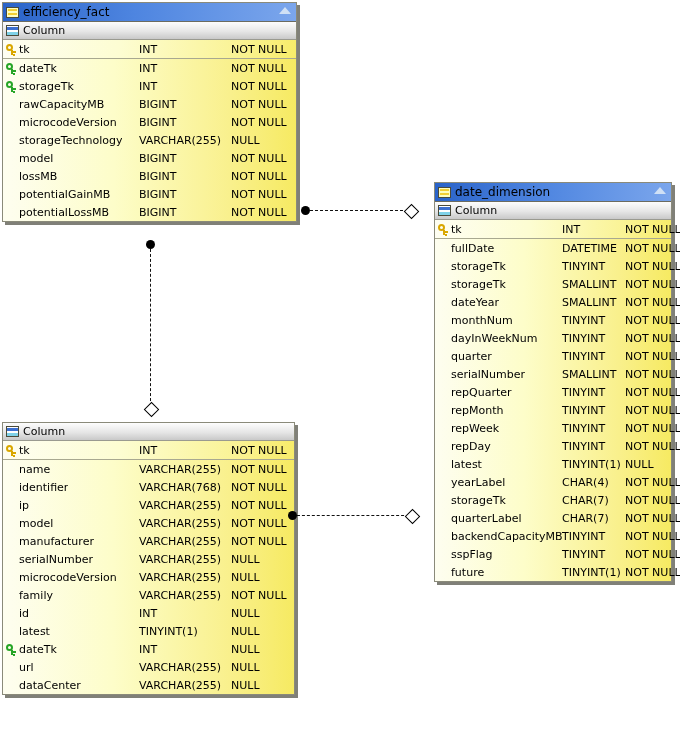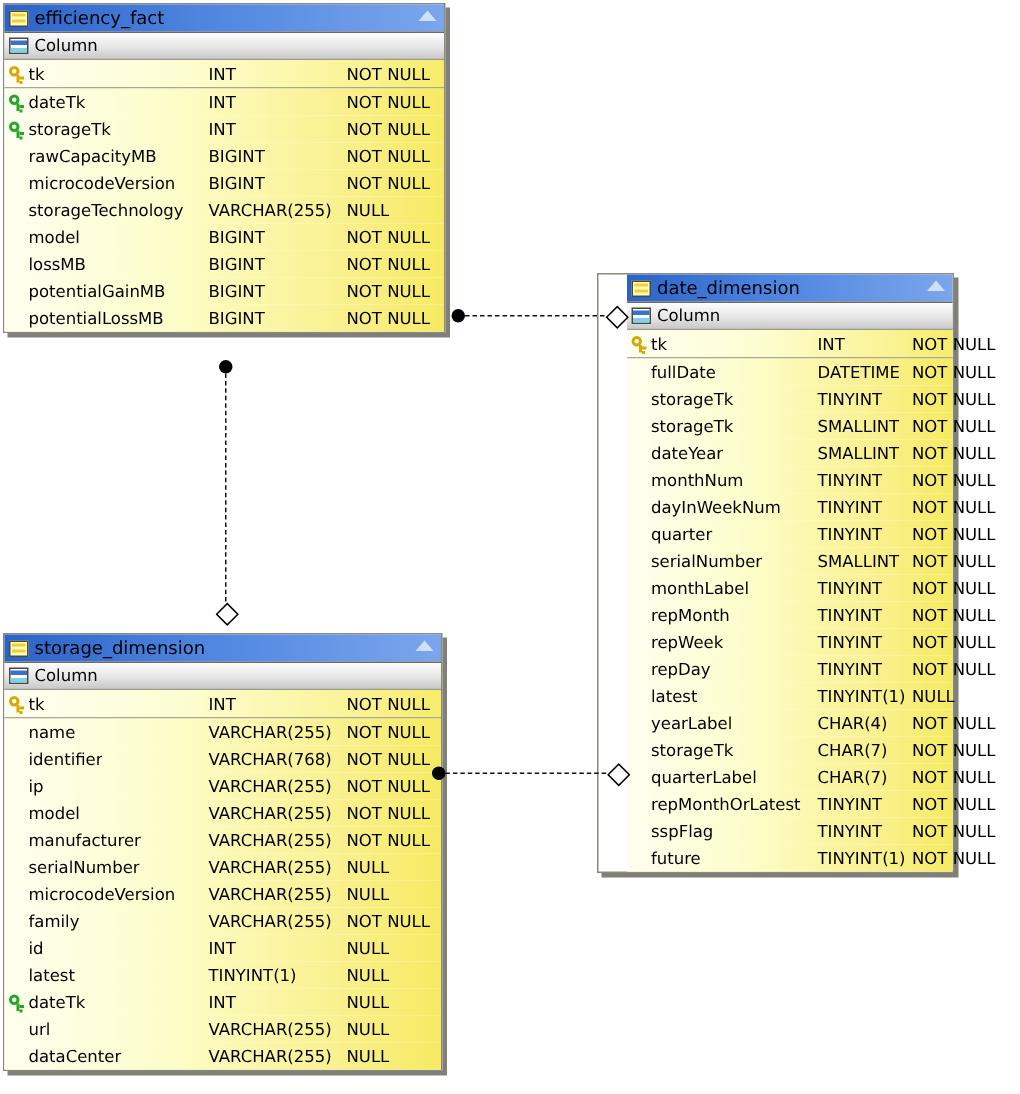--- a/index.html
+++ b/index.html
@@ -209,21 +209,21 @@
           <span class="c-null" style="left:228px">NOT NULL</span>
         </div>
         <div class="row">
           <span class="c-ico"></span>
           <span class="c-name">potentialLossMB</span>
           <span class="c-type" style="left:136px">BIGINT</span>
           <span class="c-null" style="left:228px">NOT NULL</span>
         </div>
       </div>
     </div>
-    <div class="tbl" style="left: 398px; top: 182px; width: 238px; padding-left: 19px;">
+    <div class="tbl" style="left: 434px; top: 182px; width: 238px;">
       <div class="tbl-title">
         <span class="mini tbl-ico"></span>
         <span class="tname">date_dimension</span>
         <span class="collapse"></span>
       </div>
       <div class="tbl-sub">
         <span class="mini col-ico"></span>
         <span class="slabel">Column</span>
       </div>
       <div class="rows">
@@ -283,21 +283,21 @@
           <span class="c-null" style="left:190px">NOT NULL</span>
         </div>
         <div class="row">
           <span class="c-ico"></span>
           <span class="c-name">serialNumber</span>
           <span class="c-type" style="left:127px">SMALLINT</span>
           <span class="c-null" style="left:190px">NOT NULL</span>
         </div>
         <div class="row">
           <span class="c-ico"></span>
-          <span class="c-name">monthLabel</span>
+          <span class="c-name">repQuarter</span>
           <span class="c-type" style="left:127px">TINYINT</span>
           <span class="c-null" style="left:190px">NOT NULL</span>
         </div>
         <div class="row">
           <span class="c-ico"></span>
           <span class="c-name">repMonth</span>
           <span class="c-type" style="left:127px">TINYINT</span>
           <span class="c-null" style="left:190px">NOT NULL</span>
         </div>
         <div class="row">
@@ -331,44 +331,39 @@
           <span class="c-null" style="left:190px">NOT NULL</span>
         </div>
         <div class="row">
           <span class="c-ico"></span>
           <span class="c-name">quarterLabel</span>
           <span class="c-type" style="left:127px">CHAR(7)</span>
           <span class="c-null" style="left:190px">NOT NULL</span>
         </div>
         <div class="row">
           <span class="c-ico"></span>
-          <span class="c-name">repMonthOrLatest</span>
+          <span class="c-name">backendCapacityMB</span>
           <span class="c-type" style="left:127px">TINYINT</span>
           <span class="c-null" style="left:190px">NOT NULL</span>
         </div>
         <div class="row">
           <span class="c-ico"></span>
           <span class="c-name">sspFlag</span>
           <span class="c-type" style="left:127px">TINYINT</span>
           <span class="c-null" style="left:190px">NOT NULL</span>
         </div>
         <div class="row">
           <span class="c-ico"></span>
           <span class="c-name">future</span>
           <span class="c-type" style="left:127px">TINYINT(1)</span>
           <span class="c-null" style="left:190px">NOT NULL</span>
         </div>
       </div>
     </div>
     <div class="tbl" style="left: 2px; top: 422px; width: 293px;">
-      <div class="tbl-title">
-        <span class="mini tbl-ico"></span>
-        <span class="tname">storage_dimension</span>
-        <span class="collapse"></span>
-      </div>
       <div class="tbl-sub">
         <span class="mini col-ico"></span>
         <span class="slabel">Column</span>
       </div>
       <div class="rows">
         <div class="row pk">
           <span class="c-ico">
             <span class="keyico key-pk">
               <span class="kbow"></span>
               <span class="kstem"></span>

